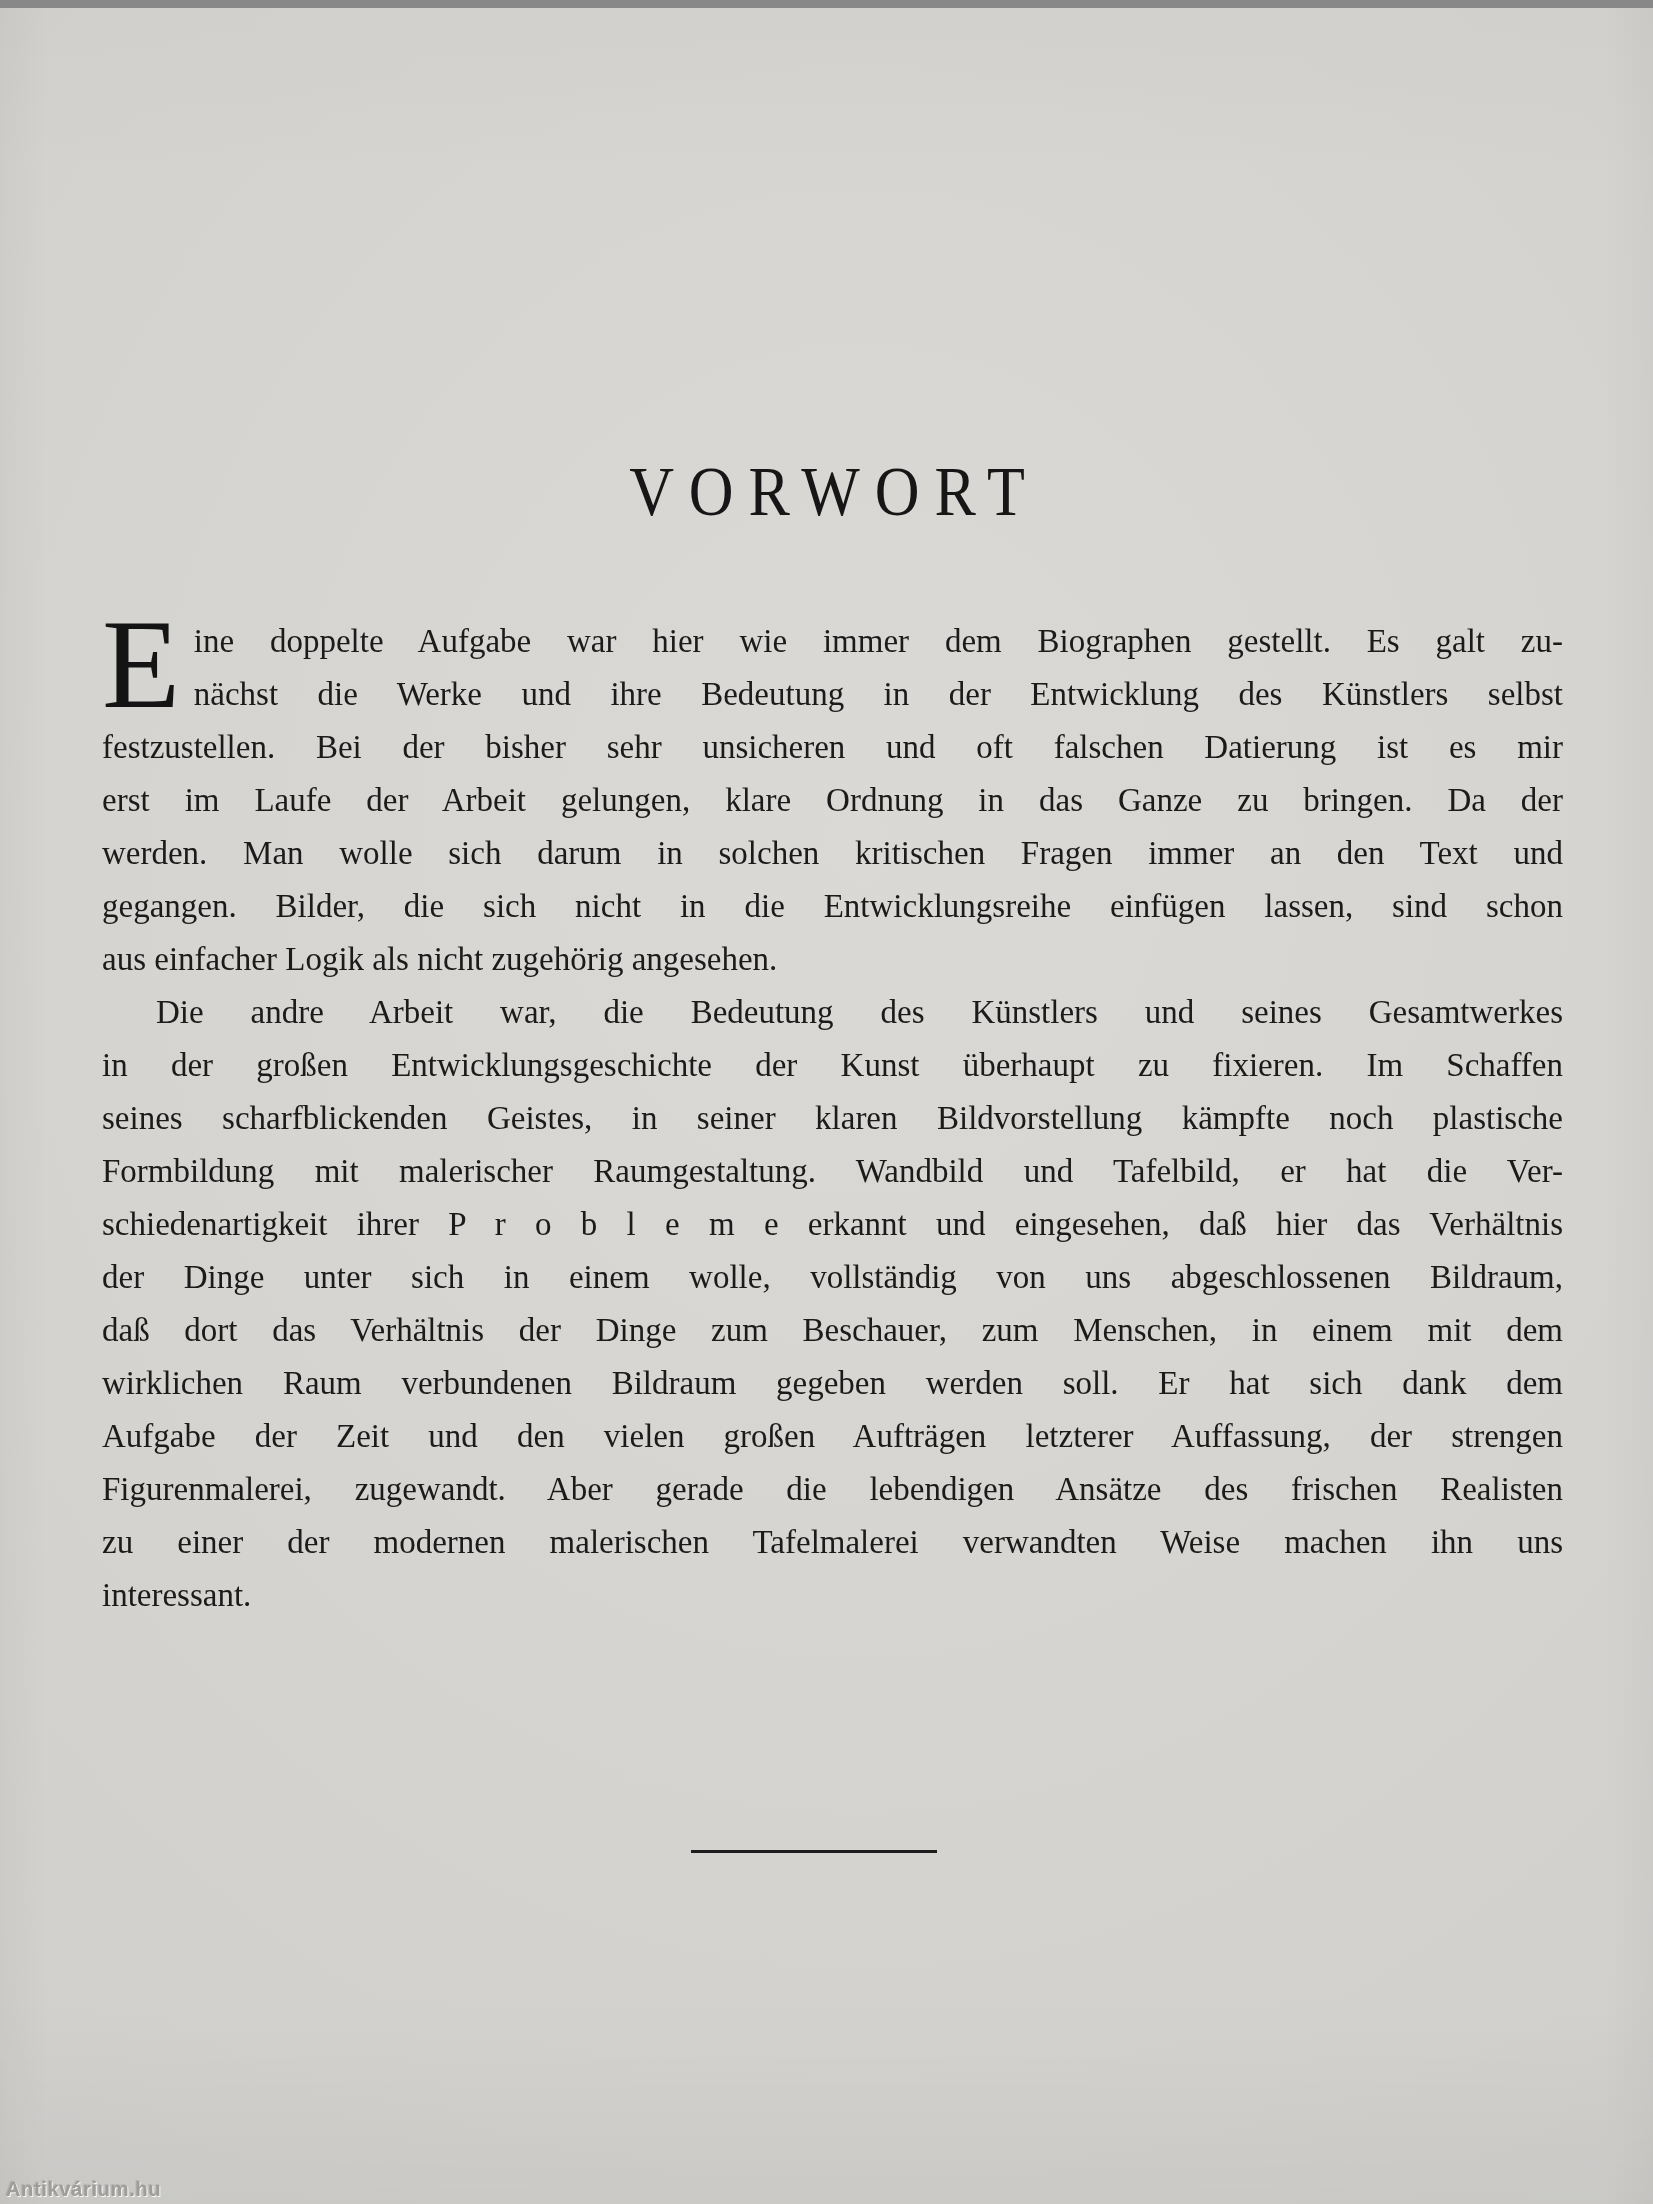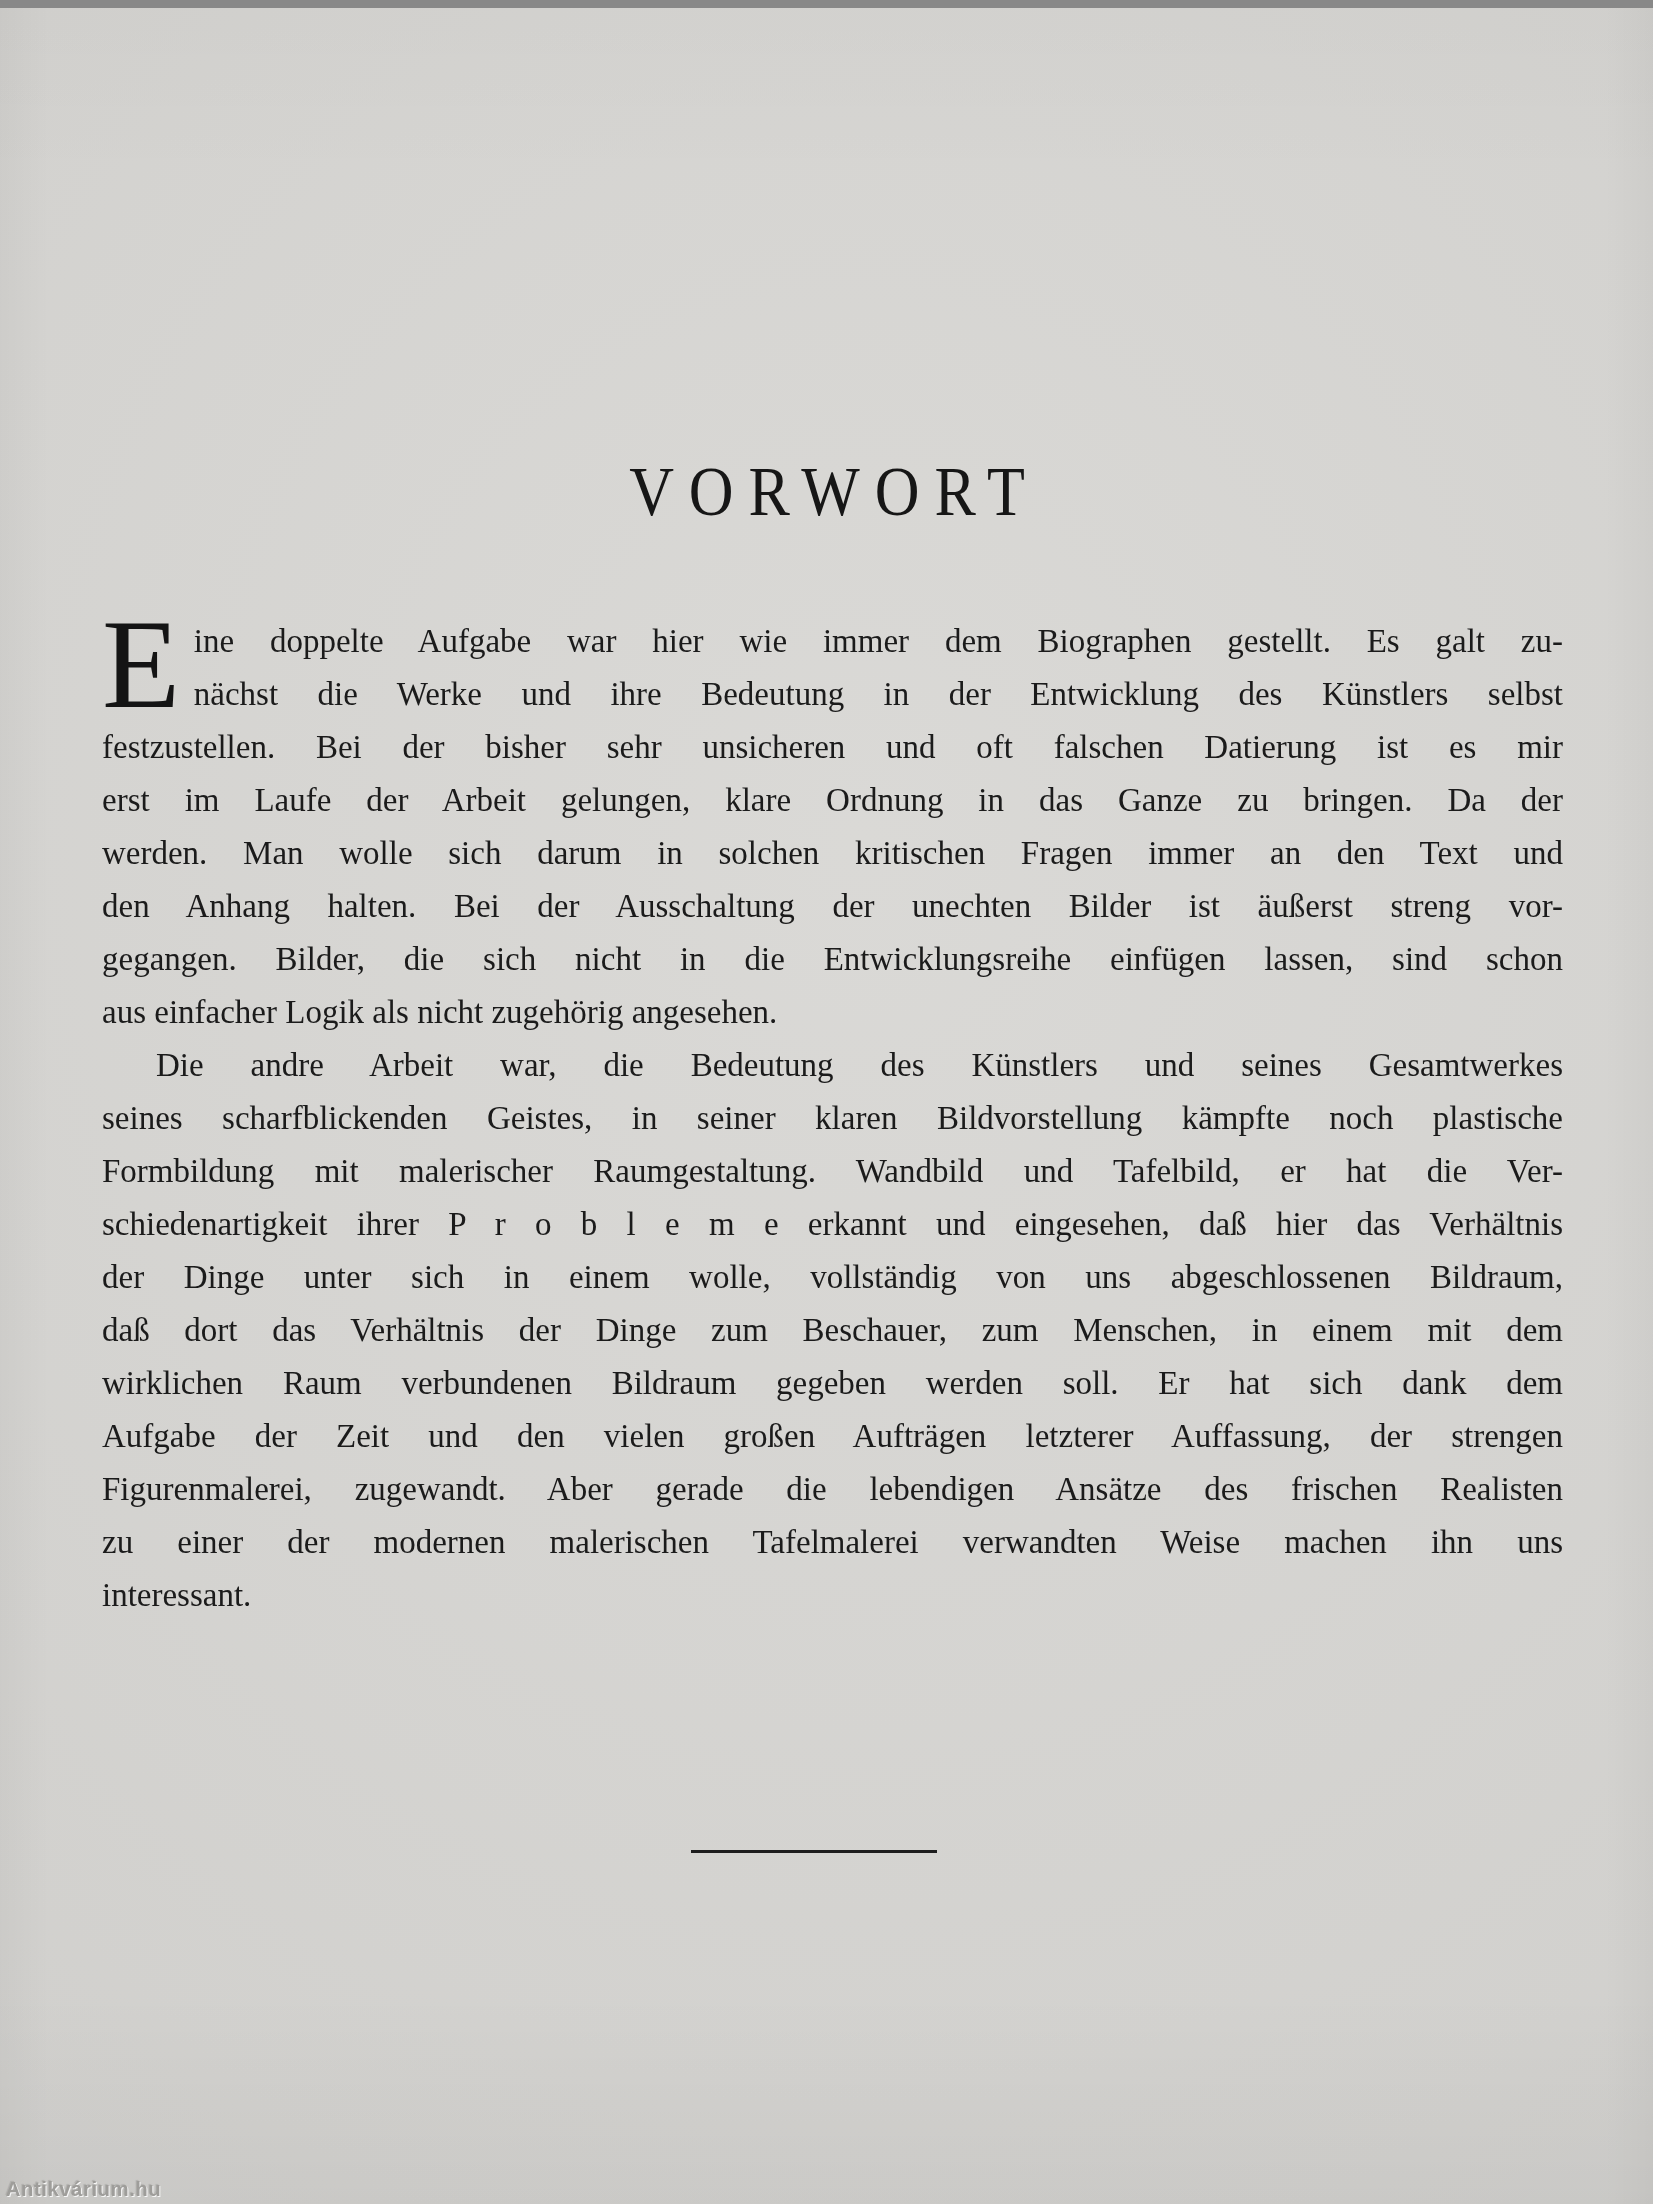--- a/index.html
+++ b/index.html
@@ -95,25 +95,25 @@
 
   <div class="body-text">
     <span class="dropcap">E</span>
 
     <div class="line">ine doppelte Aufgabe war hier wie immer dem Biographen gestellt. Es galt zu-</div>
     <div class="line">nächst die Werke und ihre Bedeutung in der Entwicklung des Künstlers selbst</div>
 
     <div class="line">festzustellen. Bei der bisher sehr unsicheren und oft falschen Datierung ist es mir</div>
     <div class="line">erst im Laufe der Arbeit gelungen, klare Ordnung in das Ganze zu bringen. Da der</div>
     <div class="line">werden. Man wolle sich darum in solchen kritischen Fragen immer an den Text und</div>
-    <div class="line">den Anhang halten. Bei der Ausschaltung der unechten Bilder ist äußerst streng vor-</div>
     <div class="line">gegangen. Bilder, die sich nicht in die Entwicklungsreihe einfügen lassen, sind schon</div>
     <div class="line para-end">aus einfacher Logik als nicht zugehörig angesehen.</div>
 
     <div class="line indent">Die andre Arbeit war, die Bedeutung des Künstlers und seines Gesamtwerkes</div>
+    <div class="line">in der großen Entwicklungsgeschichte der Kunst überhaupt zu fixieren.  Im Schaffen</div>
     <div class="line">seines scharfblickenden Geistes, in seiner klaren Bildvorstellung kämpfte noch plastische</div>
     <div class="line">Formbildung mit malerischer Raumgestaltung.  Wandbild und Tafelbild, er hat die Ver-</div>
     <div class="line">schiedenartigkeit ihrer P r o b l e m e erkannt und eingesehen, daß hier das Verhältnis</div>
     <div class="line">der Dinge unter sich in einem wolle, vollständig von uns abgeschlossenen Bildraum,</div>
     <div class="line">daß dort das Verhältnis der Dinge zum Beschauer, zum Menschen, in einem mit dem</div>
     <div class="line">wirklichen Raum verbundenen Bildraum gegeben werden soll. Er hat sich dank dem</div>
     <div class="line">Aufgabe der Zeit und den vielen großen Aufträgen letzterer Auffassung, der strengen</div>
     <div class="line">Figurenmalerei, zugewandt.  Aber gerade die lebendigen Ansätze des frischen Realisten</div>
     <div class="line">zu einer der modernen malerischen Tafelmalerei verwandten Weise machen ihn uns</div>
     <div class="line para-end">interessant.</div>

